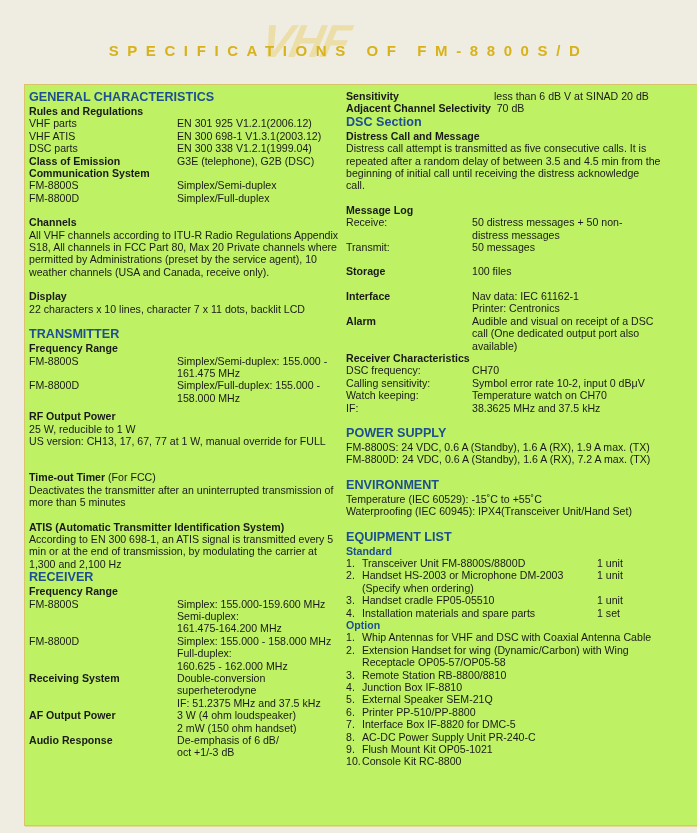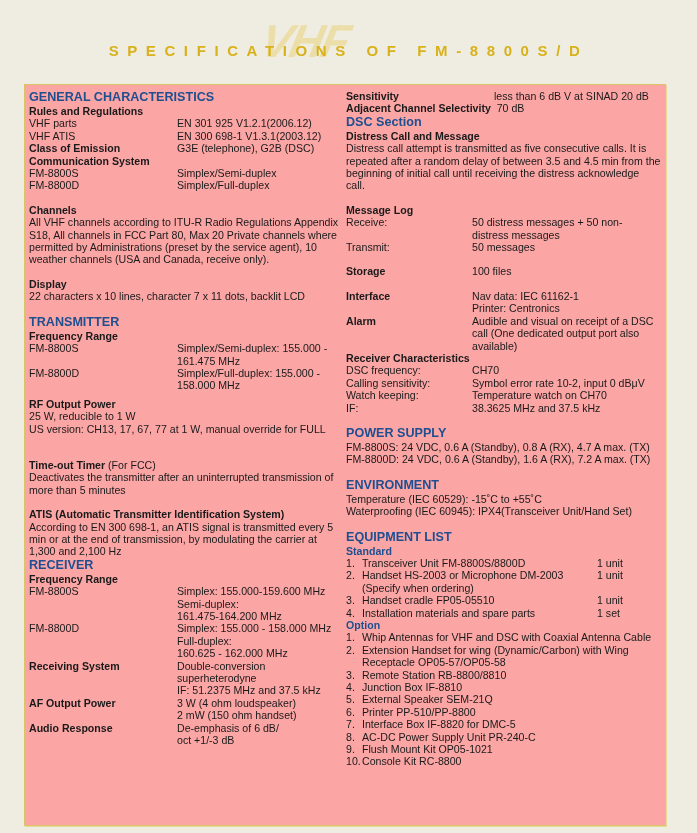--- a/index.html
+++ b/index.html
@@ -23,23 +23,24 @@
     position: absolute; left: 0; width: 697px; top: 42px;
     text-align: center;
     font-family: "Liberation Sans", sans-serif;
     font-weight: bold; font-size: 15px;
     letter-spacing: 8.6px;
     color: #d8b21a;
   }
   .box {
     position: absolute; left: 24px; top: 84px;
     width: 640px; height: 740px;
-    background: #fca5a5;
+    background: #bef264;
     border: 1px solid #d9c46a;
     box-shadow: 1px 1px 0 #e6d99a;
+    padding-left: 32px;
   }
   .col { position: absolute; top: 5px; font-size: 10.6px; line-height: 12.4px; }
   .col-left { left: 4px; width: 310px; }
   .col-right { left: 321px; width: 315px; }
   .sec { color: #1d4f91; font-weight: bold; font-size: 12.6px; line-height: 15px; margin: 0; }
   .sub { color: #1d4f91; font-weight: bold; font-size: 10.6px; line-height: 12.4px; }
   .b { font-weight: bold; }
   .row { display: flex; }
   .row .k { flex: 0 0 148px; }
   .row .v { flex: 1; }
@@ -69,20 +70,24 @@
     <div class="b">Rules and Regulations</div>
     <div class="row">
         <span class="k">VHF parts</span>
         <span class="v">EN 301 925 V1.2.1(2006.12)</span>
       </div>
     <div class="row">
         <span class="k">VHF ATIS</span>
         <span class="v">EN 300 698-1 V1.3.1(2003.12)</span>
       </div>
     <div class="row">
+        <span class="k">DSC parts</span>
+        <span class="v">EN 300 338 V1.2.1(1999.04)</span>
+      </div>
+    <div class="row">
         <span class="k b">Class of Emission</span>
         <span class="v">G3E (telephone), G2B (DSC)</span>
       </div>
     <div class="b">Communication System</div>
     <div class="row">
         <span class="k">FM-8800S</span>
         <span class="v">Simplex/Semi-duplex</span>
       </div>
     <div class="row">
         <span class="k">FM-8800D</span>
@@ -209,21 +214,21 @@
         <span class="k">Watch keeping:</span>
         <span class="v">Temperature watch on CH70</span>
       </div>
     <div class="row kr">
         <span class="k">IF:</span>
         <span class="v">38.3625 MHz and 37.5 kHz</span>
       </div>
     <div class="gap"></div>
 
     <h2 class="sec">POWER SUPPLY</h2>
-    <div>FM-8800S: 24 VDC, 0.6 A (Standby), 0.8 A (RX), 4.7 A max. (TX)</div>
+    <div>FM-8800S: 24 VDC, 0.6 A (Standby), 1.6 A (RX), 1.9 A max. (TX)</div>
     <div>FM-8800D: 24 VDC, 0.6 A (Standby), 1.6 A (RX), 7.2 A max. (TX)</div>
     <div class="gap"></div>
 
     <h2 class="sec">ENVIRONMENT</h2>
     <div>Temperature (IEC 60529):  -15˚C to +55˚C</div>
     <div>Waterproofing (IEC 60945): IPX4(Transceiver Unit/Hand Set)</div>
     <div class="gap"></div>
 
     <h2 class="sec">EQUIPMENT LIST</h2>
     <div class="sub">Standard</div>

